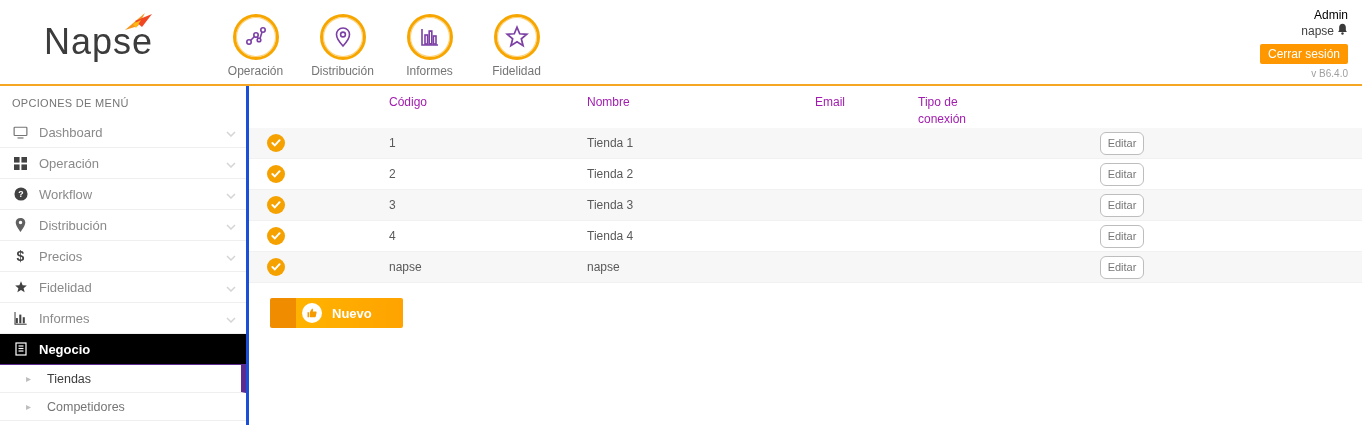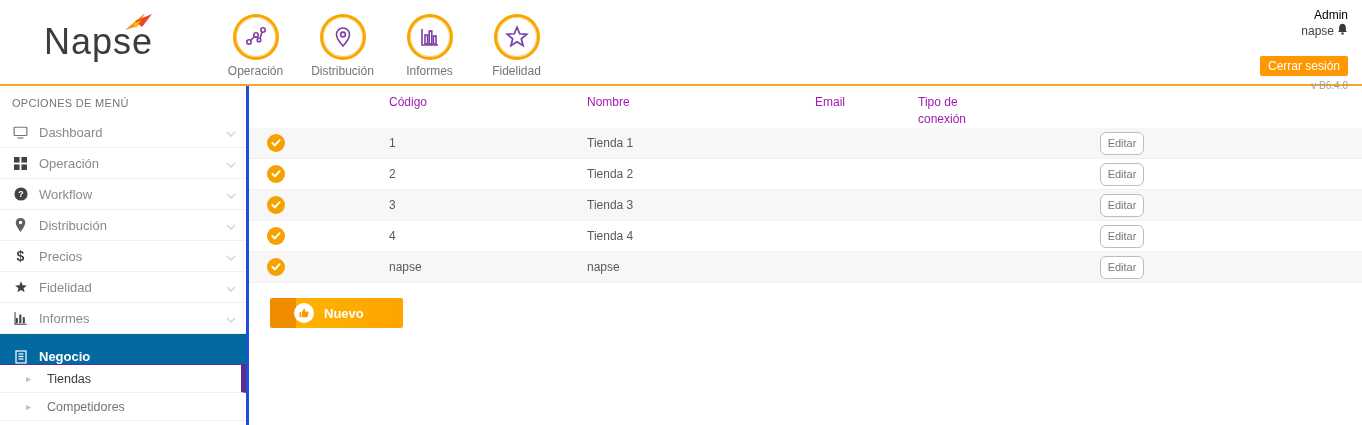--- a/index.html
+++ b/index.html
@@ -15,36 +15,36 @@
   .top-nav { display:flex; align-items:flex-start; padding-top:14px; }
   .nav-item { width:87px; display:flex; flex-direction:column; align-items:center; cursor:pointer; }
   .nav-circle { width:46px; height:46px; border-radius:50%; border:3px solid #f7a600;
                 box-shadow:0 0 0 1px #ffd27a inset; background:#fff;
                 display:flex; align-items:center; justify-content:center; }
   .nav-label { margin-top:4px; font-size:12px; color:#757575; }
 
   .user-area { margin-left:auto; padding:8px 14px 0 0; text-align:right; }
   .user-name { font-size:12px; color:#000000; line-height:15px; }
   .user-account { font-size:12px; color:#424242; line-height:16px; display:flex; justify-content:flex-end; align-items:center; gap:3px; }
-  .logout-btn { margin-top:17px; display:inline-block; background:#ff9800; color:#fff; font-size:12px;
+  .logout-btn { margin-top:5px; display:inline-block; background:#ff9800; color:#fff; font-size:12px;
                 padding:3px 8px; border:none; border-radius:2px; cursor:pointer; }
   .version { margin-top:4px; font-size:10px; color:#9e9e9e; }
 
   
   .layout { display:flex; height:339px; }
 
   
   .sidebar { width:249px; border-right:3px solid #1d4ed8; background:#fff; }
   .sidebar-title { padding:11px 0 8px 12px; font-size:11px; color:#757575; letter-spacing:.3px; }
   .menu-item { height:31px; display:flex; align-items:center; padding:0 10px 0 12px;
                border-bottom:1px solid #efefef; cursor:pointer; }
   .menu-item .mi-icon { width:17px; display:flex; justify-content:center; align-items:center; margin-right:10px; }
   .menu-item .mi-label { font-size:13px; color:#8a8a8a; flex:1; }
   .menu-item .chev { color:#d5d5d5; }
-  .menu-item.active { background:#0369a1; border-bottom:1px solid #5c2d91;align-items:flex-end; }
+  .menu-item.active { background:#000000; border-bottom:1px solid #5c2d91; }
   .menu-item.active .mi-label { color:#fff; font-weight:bold; }
   .sub-item { height:28px; display:flex; align-items:center; padding-left:26px;
               border-bottom:1px solid #efefef; cursor:pointer; }
   .sub-item .arrow { color:#bdbdbd; font-size:10px; margin-right:16px; }
   .sub-item .si-label { font-size:12.5px; color:#757575; }
   .sub-item.selected { border-right:5px solid #5c2d91; }
   .sub-item.selected .si-label { color:#3c3c3c; }
 
   
   .main { flex:1; }
@@ -66,21 +66,21 @@
   .c-action { flex:1; }
   .th { font-size:12px; color:#a21caf; line-height:17px; }
   .td { font-size:12px; color:#5a5a5a; }
   .check-badge { width:18px; height:18px; border-radius:50%; background:#f5a100;
                  display:flex; align-items:center; justify-content:center; cursor:pointer; }
   .edit-btn { margin-left:10px; width:44px; height:23px; background:#fff; border:1px solid #bdbdbd;
               border-radius:6px; font-size:11px; color:#777; cursor:pointer; font-family:inherit; }
 
   .new-btn { margin:15px 0 0 21px; width:133px; height:30px; border:none; border-radius:2px;
              background:linear-gradient(to right,#f08c00 0,#f08c00 26px,#ffb300 26px,#ffa300 100%);
-             display:flex; align-items:center; cursor:pointer; padding-left:24px; gap:10px;text-align:right; }
+             display:flex; align-items:center; cursor:pointer; padding-left:32px; gap:10px;text-align:right; }
   .new-btn .thumb-circle { width:20px; height:20px; background:#fff; border-radius:50%;
              display:flex; align-items:center; justify-content:center; }
   .new-btn .nb-label { color:#fff; font-size:13px; font-weight:bold; font-family:inherit; }
 </style>
 </head>
 <body>
 
 <div class="header">
   <div class="logo-wrap">
     <span class="logo-text">Napse</span>

